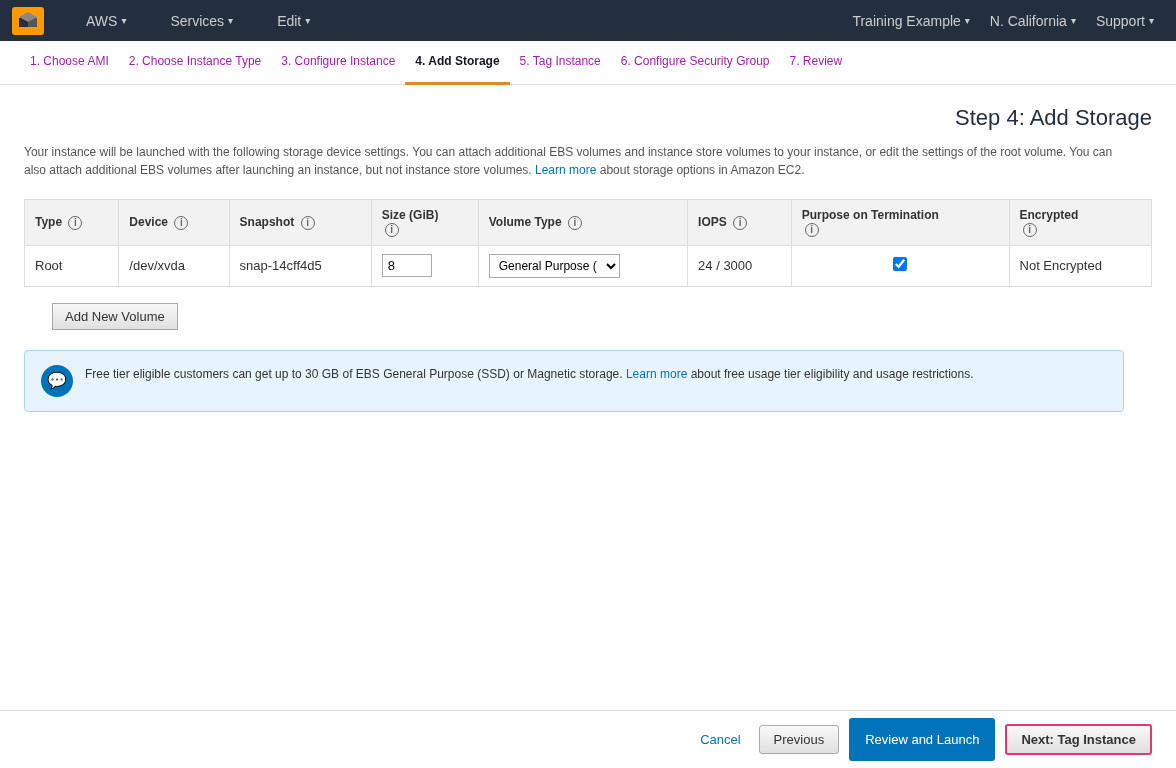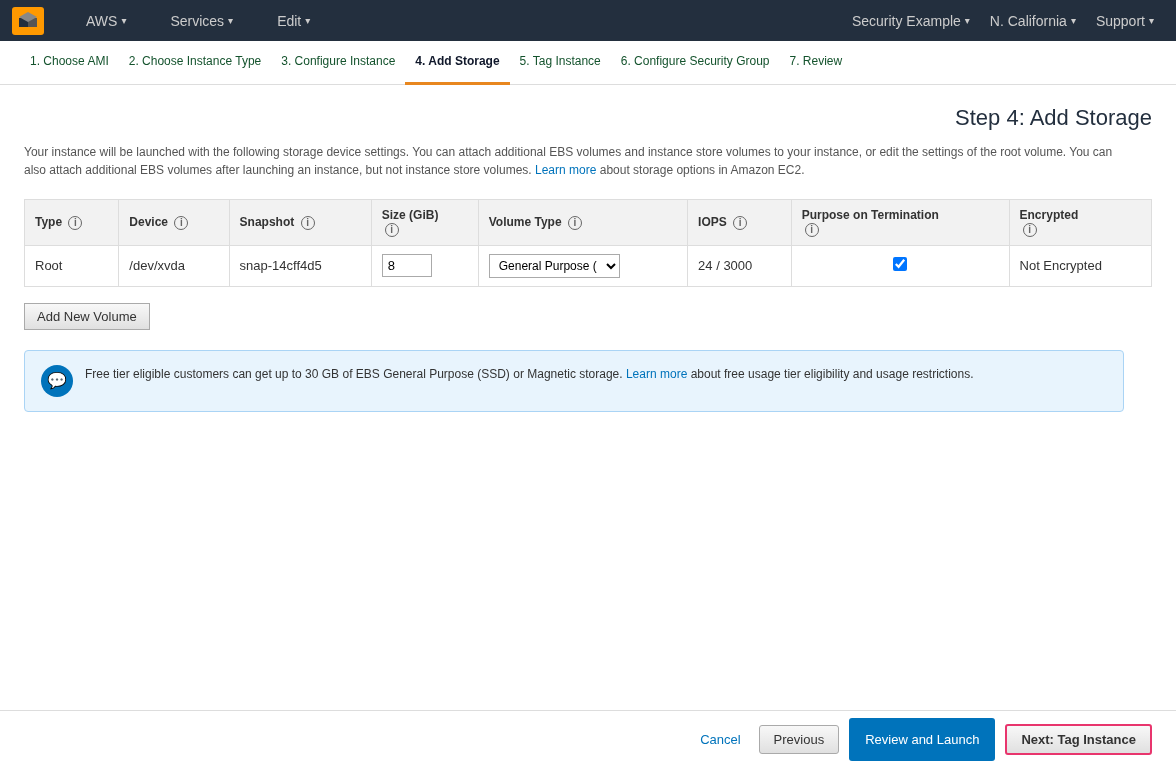--- a/index.html
+++ b/index.html
@@ -53,21 +53,21 @@
     .step-tabs {
       border-bottom: 1px solid #ddd;
       display: flex;
       align-items: center;
       padding: 0 20px;
       background: #fff;
       height: 44px;
     }
     .step-tab {
       font-size: 12px;
-      color: #14532d;
+      color: #a21caf;
       padding: 0 10px;
       cursor: pointer;
       white-space: nowrap;
       height: 44px;
       display: flex;
       align-items: center;
       border-bottom: 3px solid transparent;
     }
     .step-tab.active {
       color: #0f172a;
@@ -159,20 +159,21 @@
     
     .add-volume-btn {
       border: 1px solid #aaa;
       background: linear-gradient(to bottom, #f8f8f8, #e0e0e0);
       padding: 5px 12px;
       font-size: 13px;
       cursor: pointer;
       border-radius: 0;
       color: #333;
       margin-bottom: 20px;
+      margin-left: 28px;
     }
 
     
     .info-box {
       border: 1px solid #aad4f5;
       background: #e8f4fd;
       border-radius: 4px;
       padding: 14px 16px;
       display: flex;
       align-items: flex-start;
@@ -272,21 +273,21 @@
     <span>Services</span>
     <span class="caret">▾</span>
   </div>
   <div class="nav-item">
     <span>Edit</span>
     <span class="caret">▾</span>
   </div>
   <div class="nav-spacer"></div>
   <div class="nav-right">
     <div class="nav-item">
-      <span>Security Example</span>
+      <span>Training Example</span>
       <span class="caret">▾</span>
     </div>
     <div class="nav-item">
       <span>N. California</span>
       <span class="caret">▾</span>
     </div>
     <div class="nav-item">
       <span>Support</span>
       <span class="caret">▾</span>
     </div>

